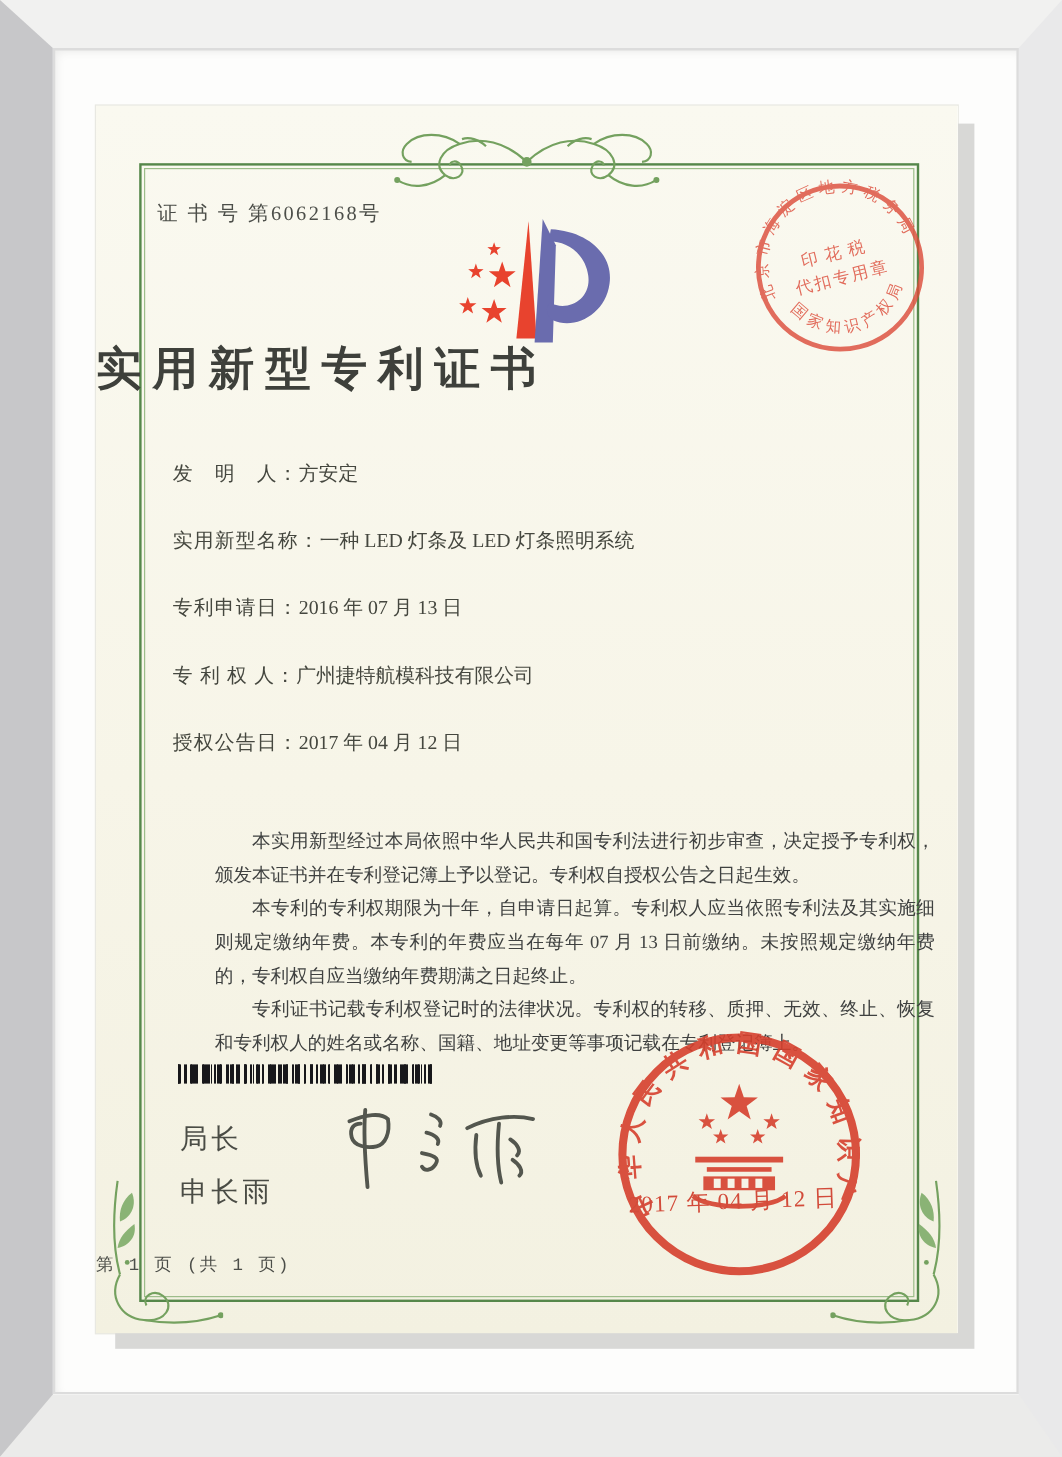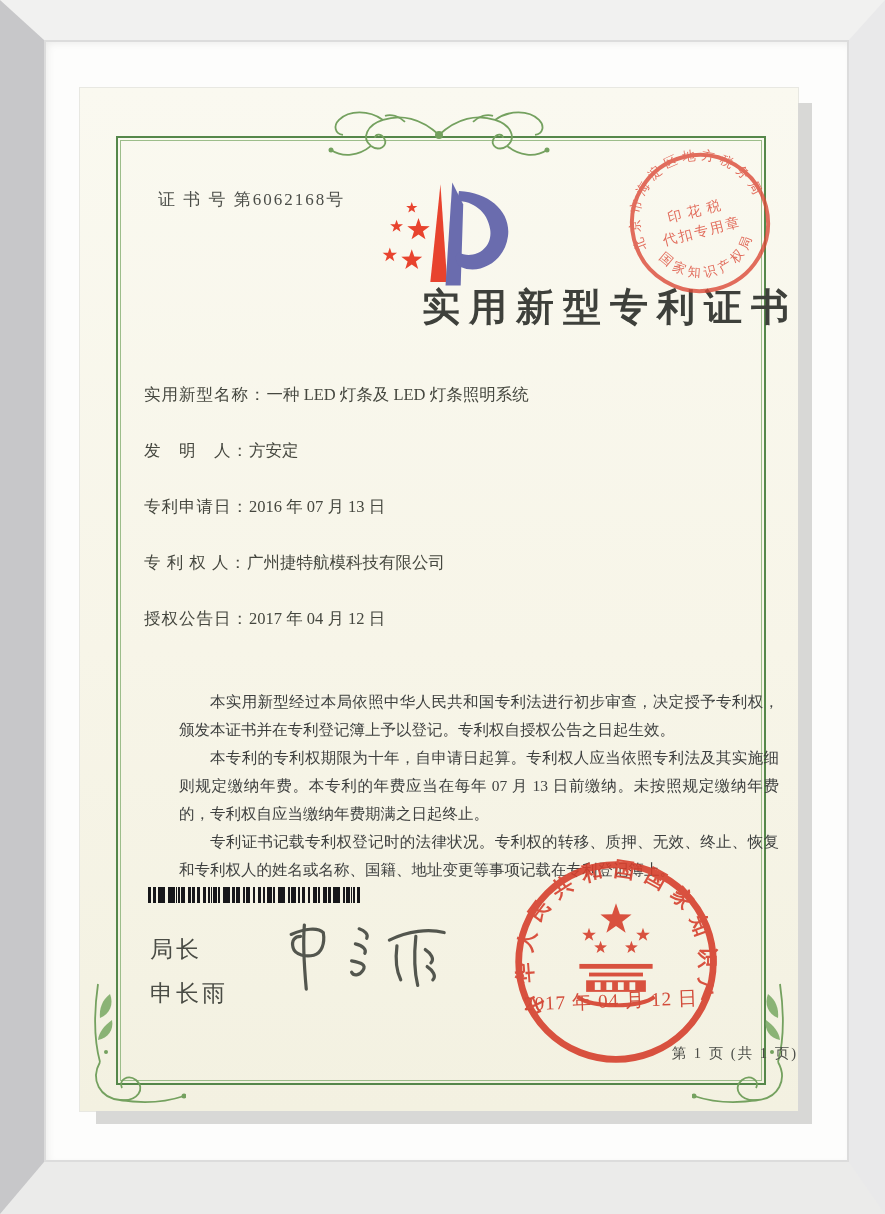--- a/index.html
+++ b/index.html
@@ -21,46 +21,46 @@
     background:linear-gradient(180deg,#faf9f0 0%,#f7f5e8 55%,#f3f1e1 100%);
     box-shadow:15px 14px 0 -1px #d8d8d6, 0 0 0 1px #e8e8e2;
   }
   
   .cert-border{position:absolute;left:36px;top:48px;right:32px;bottom:26px;border:2px solid #55874a;}
   .cert-border-inner{position:absolute;inset:2px;border:1px solid #9cbd8a;}
   .flourish-top{position:absolute;left:50%;top:48px;transform:translate(-50%,-52%);}
   .flourish-bl{position:absolute;left:6px;bottom:4px;}
   .flourish-br{position:absolute;right:6px;bottom:4px;transform:scaleX(-1);}
 
-  .cert-no{position:absolute;left:78px;top:78px;font-size:17px;letter-spacing:2px;color:#4c4e49;margin-top:22px;}
+  .cert-no{position:absolute;left:51px;top:78px;font-size:17px;letter-spacing:2px;color:#4c4e49;}
   .logo{position:absolute;left:298px;top:90px;}
   .title{
-    position:absolute;left:0;top:194px;width:100%;text-align:right;
+    position:absolute;left:0;top:194px;width:100%;text-align:left;
     font-size:38px;font-weight:bold;letter-spacing:9px;color:#3e403b;
   }
   .fields{position:absolute;left:64px;top:296px;width:600px;}
   .field-row{height:24px;margin-bottom:32px;font-size:16.5px;color:#45473f;white-space:nowrap;}
   .field-row .lbl{letter-spacing:1px;}
   .paras{position:absolute;left:64px;top:600px;width:600px;color:#3f4140;margin-left:35px;}
   .paras p{margin:0;font-size:15.5px;line-height:28px;text-align:justify;text-indent:2em;}
   .barcode{
     position:absolute;left:68px;top:799px;width:212px;height:16px;
     background-image:
       repeating-linear-gradient(90deg,#17171a 0 2px,transparent 2px 5px),
       repeating-linear-gradient(90deg,#17171a 0 1px,transparent 1px 7px),
       repeating-linear-gradient(90deg,#17171a 0 3px,transparent 3px 11px);
   }
   .sig-block{position:absolute;left:70px;top:846px;color:#4a4c45;font-size:23px;letter-spacing:3px;}
   .sig-block div{margin-bottom:13px;}
   .sig-svg{position:absolute;left:188px;top:820px;}
   .seal{position:absolute;left:430px;top:768px;opacity:.9;}
   .tax-stamp{position:absolute;left:540px;top:55px;transform:rotate(-14deg);opacity:.8;}
   .footer{
-    position:absolute;left:0;bottom:48px;width:100%;text-align:right;
-    font-size:14.5px;letter-spacing:2px;color:#4c4e49;
+    position:absolute;left:0;bottom:48px;width:100%;text-align:left;
+    font-size:14.5px;letter-spacing:2px;color:#4c4e49;font-family:Liberation Mono, monospace;
   }
   svg text{font-family:"Liberation Serif","DejaVu Serif",serif;}
 </style>
 </head>
 <body>
 
 <svg width="0" height="0" style="position:absolute">
   <defs>
     <path id="star10" d="M 0,-10 L 2.35,-3.24 L 9.51,-3.09 L 3.8,1.24 L 5.88,8.09 L 0,3.9 L -5.88,8.09 L -3.8,1.24 L -9.51,-3.09 L -2.35,-3.24 Z"></path>
     <g id="flourish-corner-shape" fill="none" stroke="#74a15f" stroke-width="1.8">
@@ -116,24 +116,24 @@
           <use href="#star10" transform="translate(48,60) scale(1.4)"></use>
           <use href="#star10" transform="translate(14,90) scale(0.9)"></use>
           <use href="#star10" transform="translate(40,96) scale(1.3)"></use>
         </g>
       </svg>
 
       <div class="title">实用新型专利证书</div>
 
       <div class="fields">
         <div class="field-row">
+          <span class="lbl">发　明　人：</span><span class="val">方安定</span>
+        </div>
+        <div class="field-row">
           <span class="lbl">实用新型名称：</span><span class="val">一种 LED 灯条及 LED 灯条照明系统</span>
-        </div>
-        <div class="field-row">
-          <span class="lbl">发　明　人：</span><span class="val">方安定</span>
         </div>
         <div class="field-row">
           <span class="lbl">专利申请日：</span><span class="val">2016 年 07 月 13 日</span>
         </div>
         <div class="field-row">
           <span class="lbl">专 利 权 人：</span><span class="val">广州捷特航模科技有限公司</span>
         </div>
         <div class="field-row">
           <span class="lbl">授权公告日：</span><span class="val">2017 年 04 月 12 日</span>
         </div>

